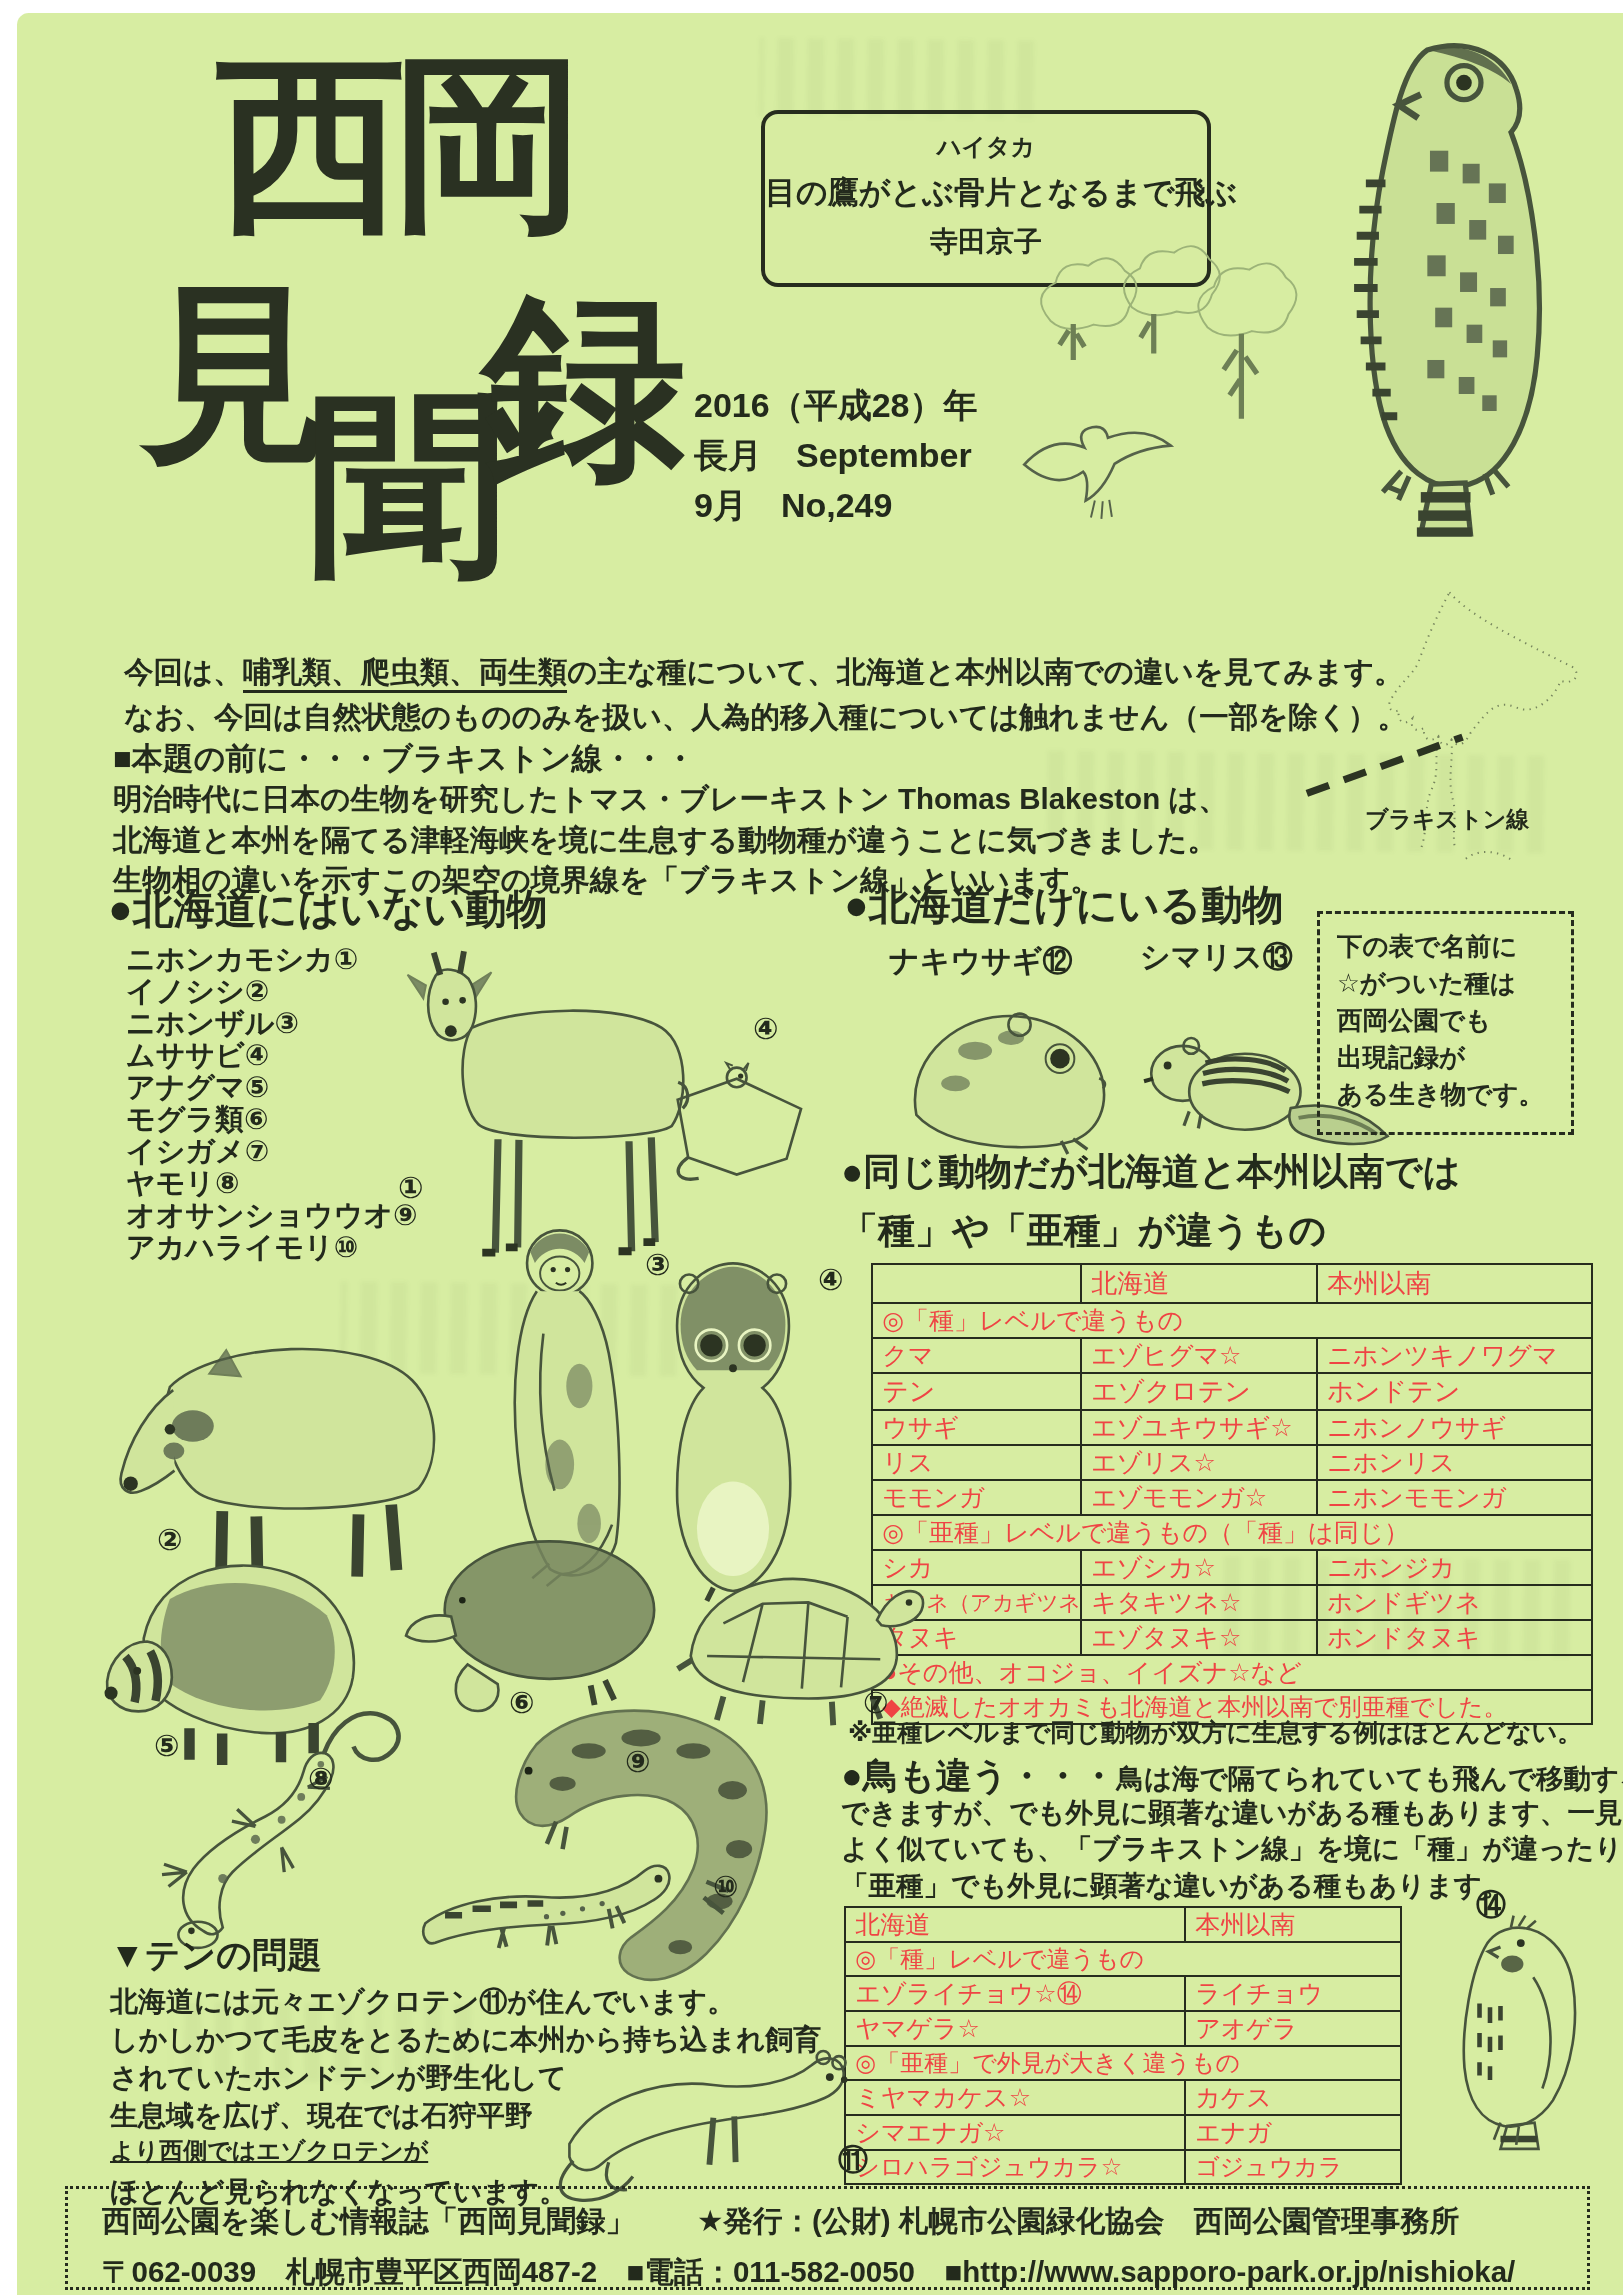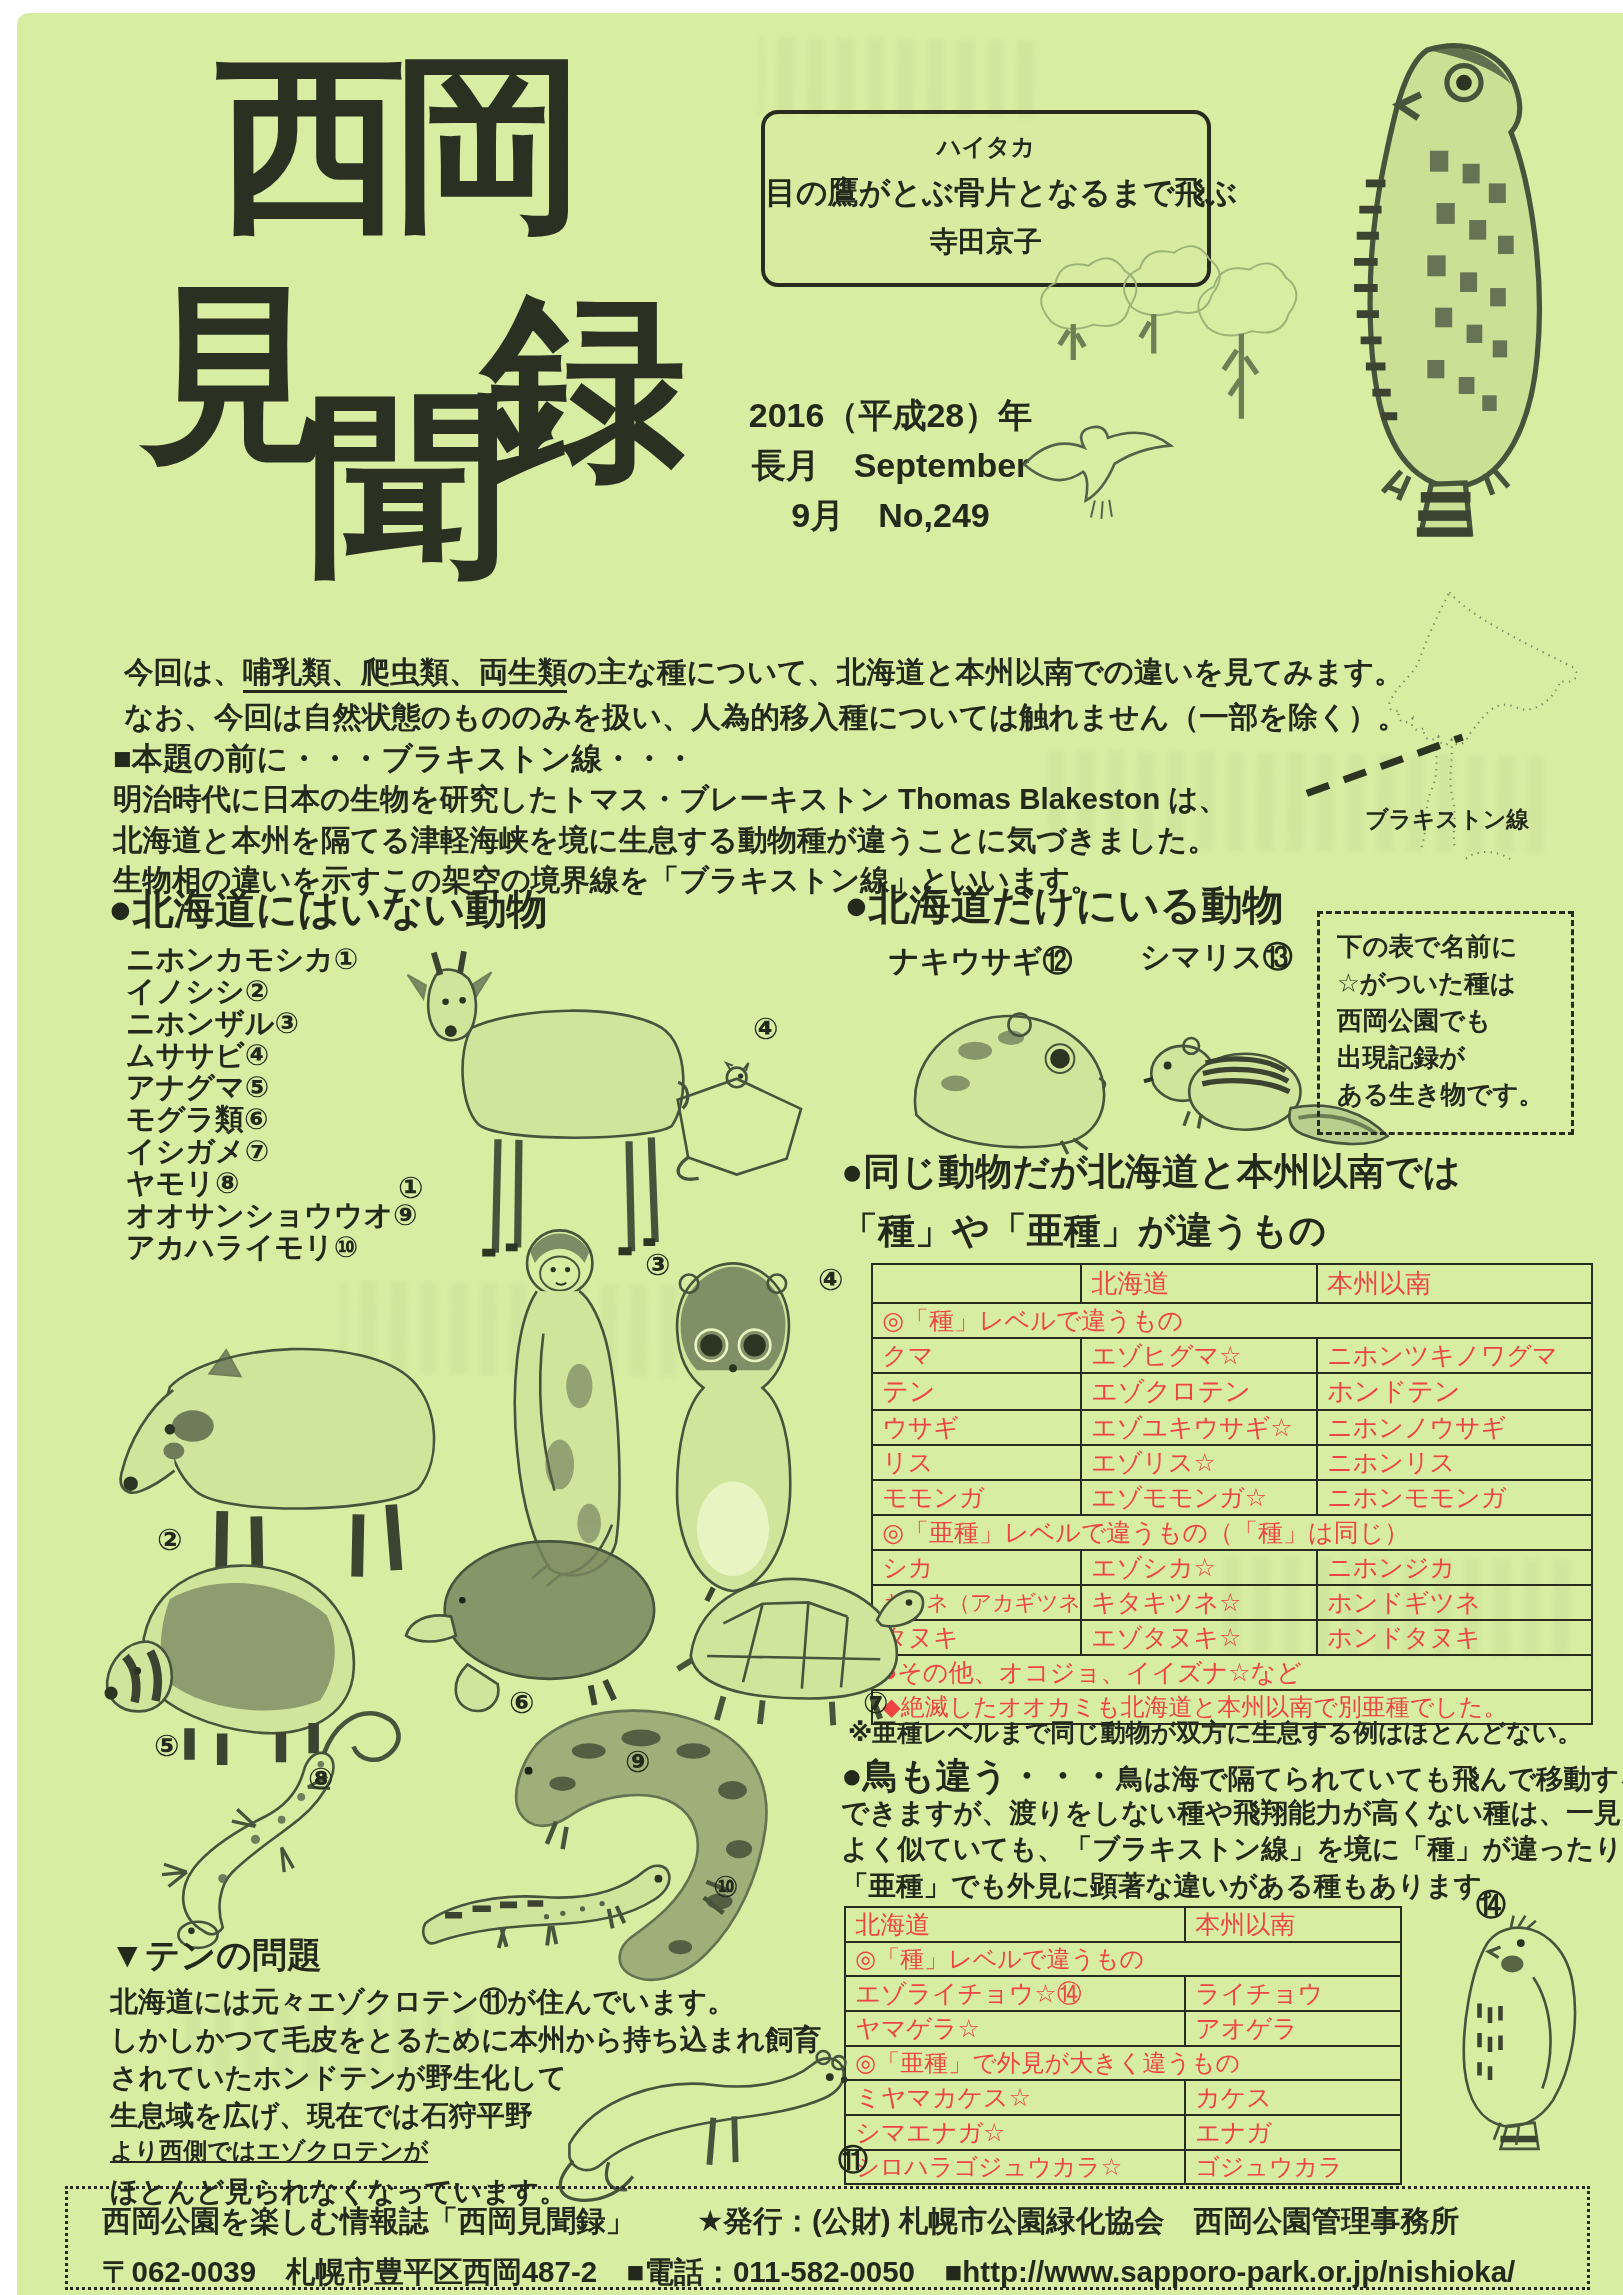--- a/index.html
+++ b/index.html
@@ -40,21 +40,21 @@
   <div class="abs mast" style="left:141px;top:278px;font-size:190px;">見</div>
   <div class="abs mast" style="left:309px;top:389px;font-size:196px;">聞</div>
   <div class="abs mast" style="left:483px;top:285px;font-size:203px;">録</div>
 
   <div class="abs haiku-box" style="left:761px;top:110px;width:442px;height:169px;">
     <div class="txt" style="margin-top:17px;font-size:24px;font-weight:bold;">ハイタカ</div>
     <div class="txt" style="margin-top:9.2px;font-size:31px;font-weight:bold;">目の鷹がとぶ骨片となるまで飛ぶ</div>
     <div class="txt" style="margin-top:9.2px;font-size:28px;font-weight:bold;">寺田京子</div>
   </div>
 
-  <div class="abs" style="left:694px;top:390px;width:393px;text-align:center;">
+  <div class="abs" style="left:694px;top:380px;width:393px;">
     <div class="txt" style="font-size:34px;font-weight:bold;line-height:50px;">2016（平成28）年</div>
     <div class="txt" style="font-size:34px;font-weight:bold;line-height:50px;">長月　September</div>
     <div class="txt" style="font-size:34px;font-weight:bold;line-height:50px;">9月　No,249</div>
   </div>
 
   <svg class="abs" style="left:1273px;top:26px;" width="327" height="511" viewBox="0 0 250 390">
     <path d="M118,18 C150,8 178,22 186,48 C191,63 189,73 182,81 C197,120 208,190 202,252 C197,308 176,342 150,350 C122,358 96,338 84,298 C72,256 70,180 84,110 C92,70 100,30 118,18 Z" fill="#c9e095" stroke="#47543c" stroke-width="4"></path>
     <path d="M118,18 C140,12 168,18 182,44 C166,30 138,22 118,18 Z" fill="#47543c" opacity=".8"></path>
     <circle cx="146" cy="43" r="13" fill="none" stroke="#47543c" stroke-width="4"></circle>
     <circle cx="146" cy="43" r="6" fill="#2c3422"></circle>
@@ -261,21 +261,21 @@
     <tr style="height:31px;font-size:24px;">
           <td colspan="3">◆絶滅したオオカミも北海道と本州以南で別亜種でした。</td>
         </tr>
   </tbody>
     </table>
   <div class="abs txt" style="left:848px;top:1716px;font-size:25px;">※亜種レベルまで同じ動物が双方に生息する例はほとんどない。</div>
 
   <div class="abs" style="left:841px;top:1752px;white-space:nowrap;">
     <span class="txt" style="font-size:36px;font-weight:bold;">●鳥も違う・・・</span><span class="txt" style="font-size:27.5px;">鳥は海で隔てられていても飛んで移動することは</span>
   </div>
-  <div class="abs txt" style="left:841px;top:1795px;font-size:27.5px;">できますが、渡りをしない種や飛翔能力が高くない種は、一見</div>
+  <div class="abs txt" style="left:841px;top:1795px;font-size:27.5px;">できますが、でも外見に顕著な違いがある種もあります、一見</div>
   <div class="abs txt" style="left:841px;top:1831px;font-size:27.5px;">よく似ていても、「ブラキストン線」を境に「種」が違ったり、</div>
   <div class="abs txt" style="left:841px;top:1868px;font-size:27.5px;">「亜種」でも外見に顕著な違いがある種もあります。</div>
 
   <table class="ztab abs" style="left:844px;top:1906px;width:556px;">
     <colgroup>
         <col style="width:340px">
         <col style="width:216px">
       </colgroup>
     <tbody>
         <tr style="height:30px;font-size:25px;">

